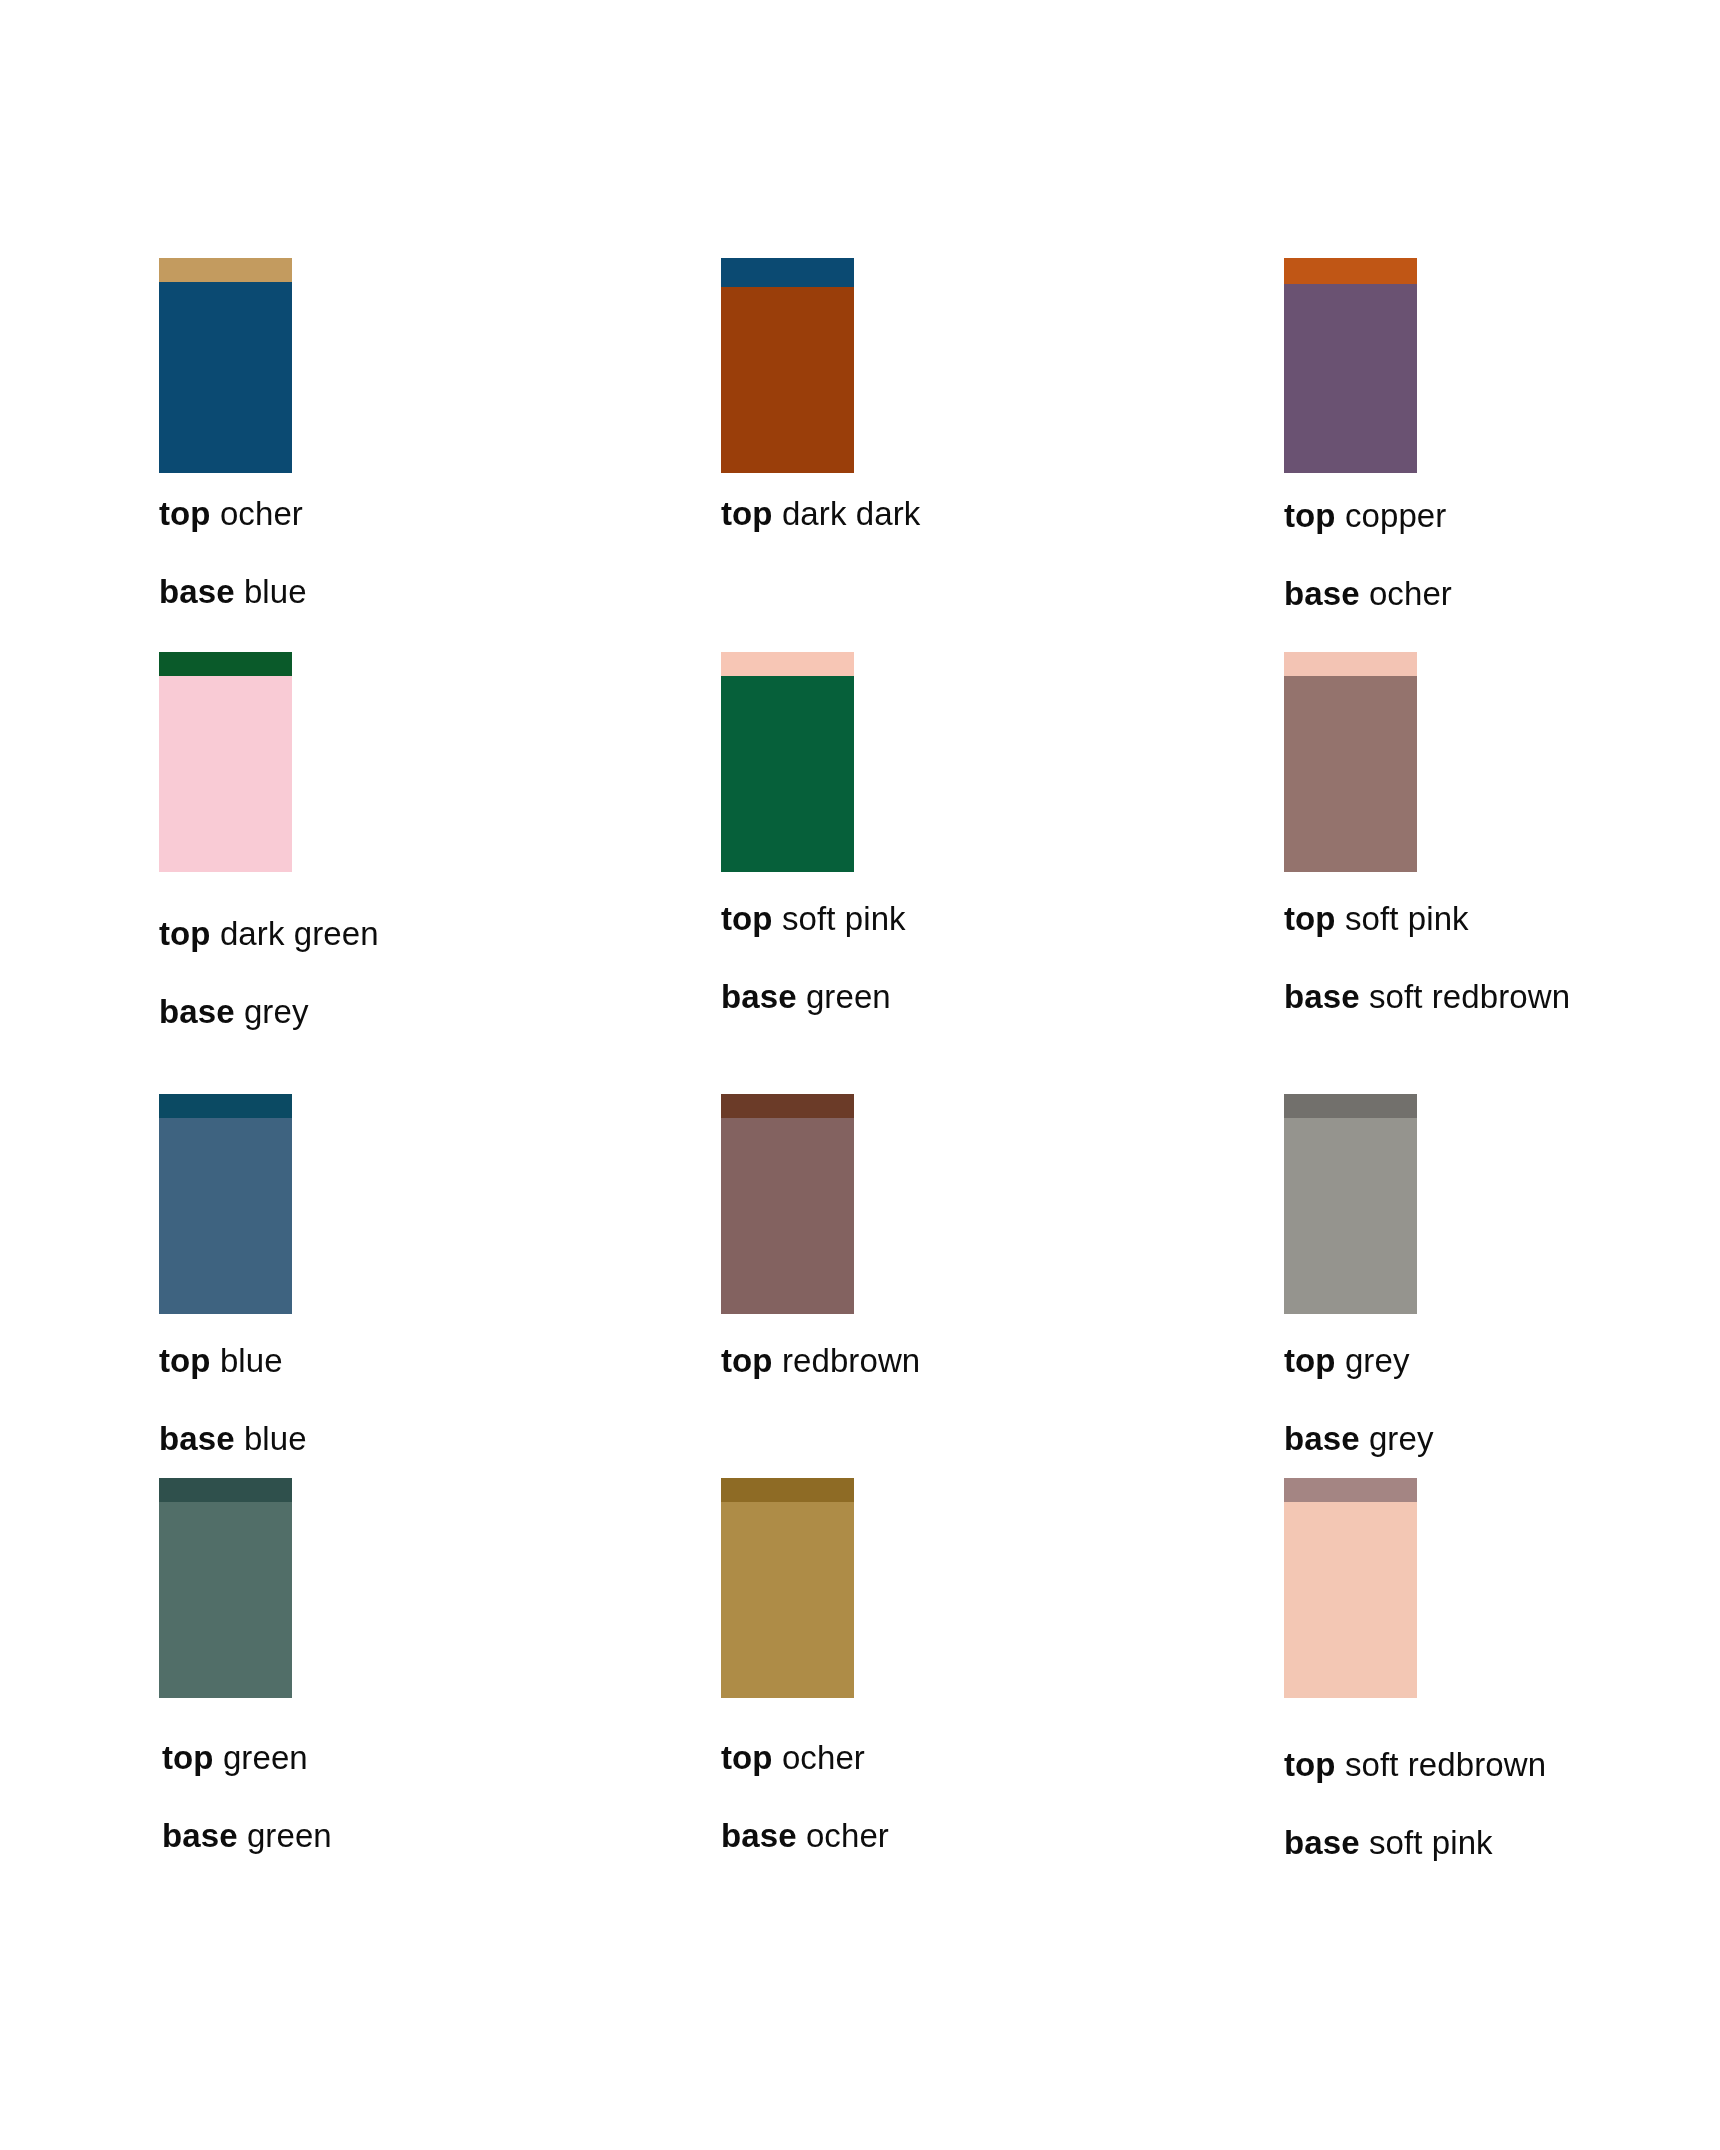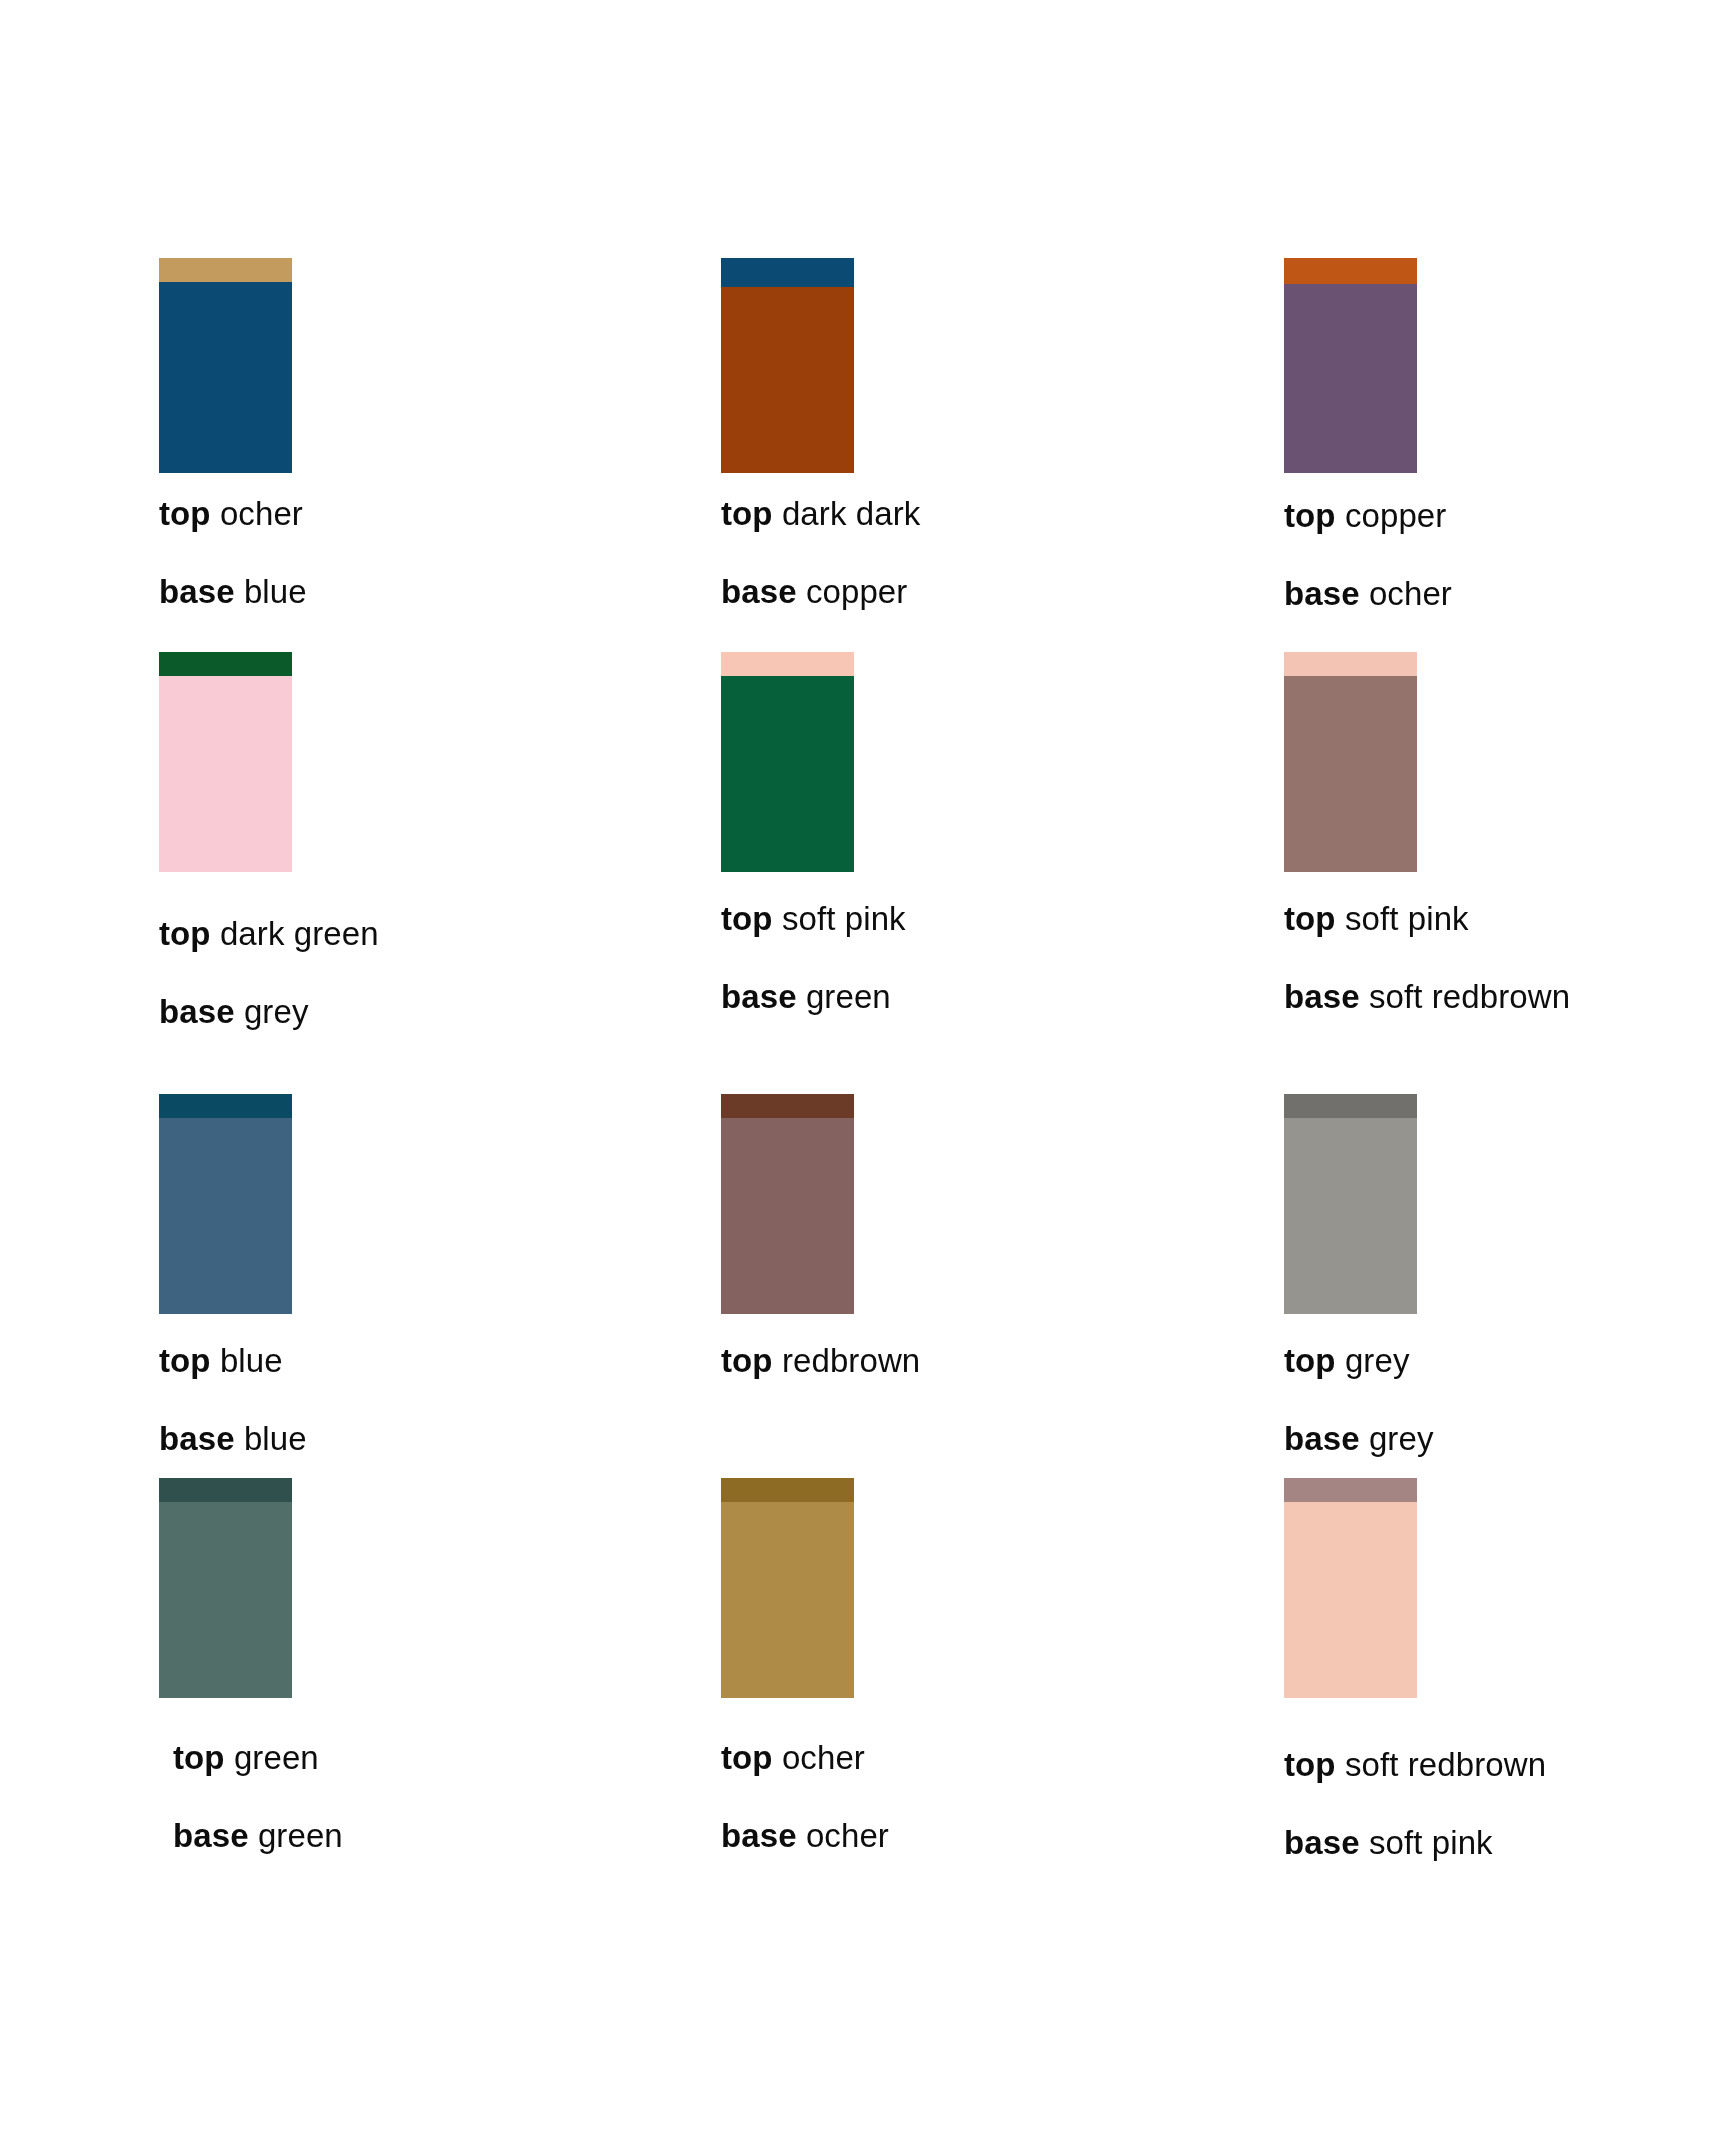--- a/index.html
+++ b/index.html
@@ -87,21 +87,20 @@
       <div class="label-line line-base"><span class="label-key">base</span> <span class="label-val">blue</span></div>
     </div>
     <div class="swatch-card" style="left: 721px; top: 258px; width: 133px;">
       <div class="swatch-block" style="width: 133px;">
         <div class="swatch-top" style="height: 29px; background: rgb(11, 74, 114);"></div>
         <div class="swatch-base" style="height: 186px; background: rgb(154, 62, 10);"></div>
       </div>
     </div>
     <div class="swatch-labels" style="left: 721px; top: 497px;">
       <div class="label-line line-top"><span class="label-key">top</span> <span class="label-val">dark dark</span></div>
-      <div class="label-line line-base"><span class="label-key">base</span> <span class="label-val">copper</span></div>
     </div>
     <div class="swatch-card" style="left: 1284px; top: 258px; width: 133px;">
       <div class="swatch-block" style="width: 133px;">
         <div class="swatch-top" style="height: 26px; background: rgb(192, 86, 21);"></div>
         <div class="swatch-base" style="height: 189px; background: rgb(106, 82, 114);"></div>
       </div>
     </div>
     <div class="swatch-labels" style="left: 1284px; top: 499px;">
       <div class="label-line line-top"><span class="label-key">top</span> <span class="label-val">copper</span></div>
       <div class="label-line line-base"><span class="label-key">base</span> <span class="label-val">ocher</span></div>
@@ -164,21 +163,21 @@
     <div class="swatch-labels" style="left: 1284px; top: 1344px;">
       <div class="label-line line-top"><span class="label-key">top</span> <span class="label-val">grey</span></div>
       <div class="label-line line-base"><span class="label-key">base</span> <span class="label-val">grey</span></div>
     </div>
     <div class="swatch-card" style="left: 159px; top: 1478px; width: 133px;">
       <div class="swatch-block" style="width: 133px;">
         <div class="swatch-top" style="height: 24px; background: rgb(47, 80, 76);"></div>
         <div class="swatch-base" style="height: 196px; background: rgb(81, 110, 104);"></div>
       </div>
     </div>
-    <div class="swatch-labels" style="left: 173px; top: 1741px;">
+    <div class="swatch-labels" style="left: 162px; top: 1741px;">
       <div class="label-line line-top"><span class="label-key">top</span> <span class="label-val">green</span></div>
       <div class="label-line line-base"><span class="label-key">base</span> <span class="label-val">green</span></div>
     </div>
     <div class="swatch-card" style="left: 721px; top: 1478px; width: 133px;">
       <div class="swatch-block" style="width: 133px;">
         <div class="swatch-top" style="height: 24px; background: rgb(142, 107, 37);"></div>
         <div class="swatch-base" style="height: 196px; background: rgb(174, 140, 71);"></div>
       </div>
     </div>
     <div class="swatch-labels" style="left: 721px; top: 1741px;">

